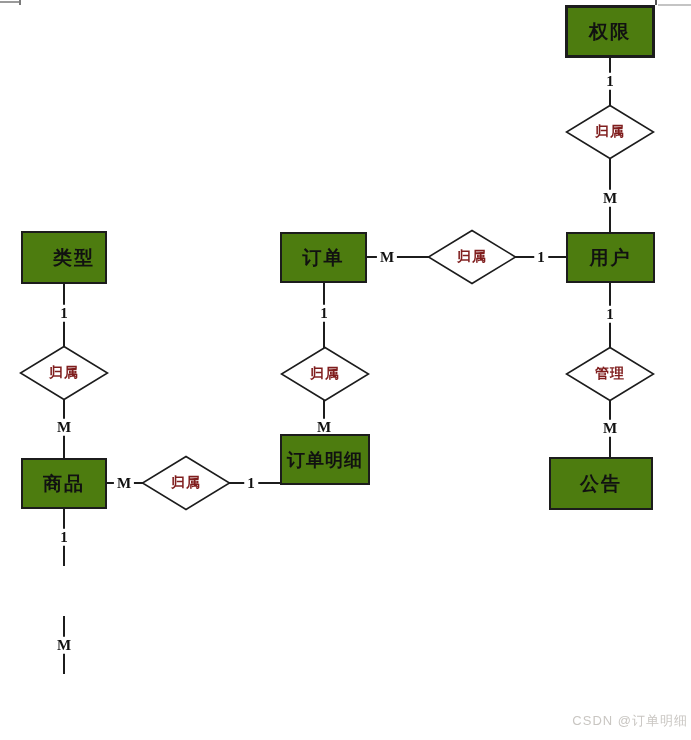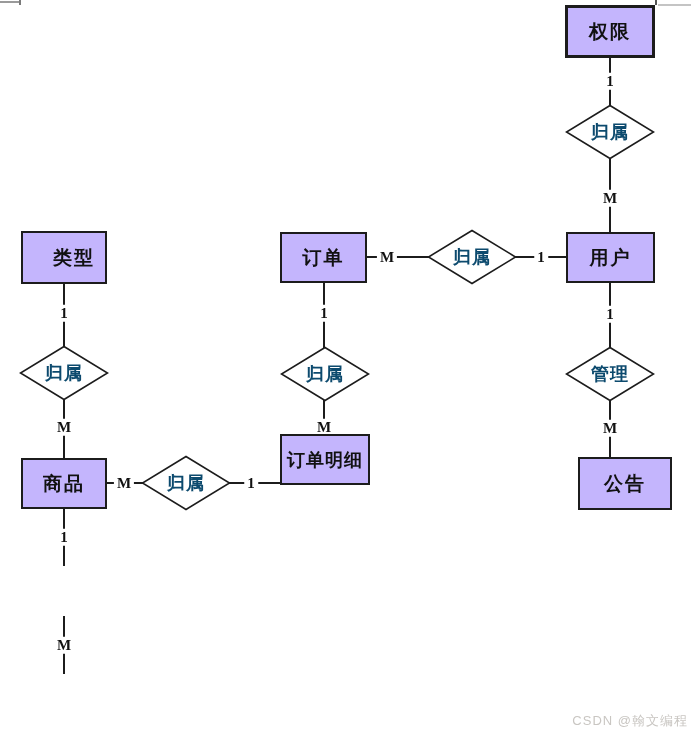--- a/index.html
+++ b/index.html
@@ -12,21 +12,21 @@
     position: relative;
     width: 691px;
     height: 740px;
     background: #ffffff;
     overflow: hidden;
   }
   .entity {
     position: absolute;
     box-sizing: border-box;
     border: 2px solid #1c1c1c;
-    background: #c4b5fd;
+    background: #4d7c0f;
     display: flex;
     align-items: center;
     justify-content: center;
     font-size: 19px;
     font-weight: bold;
     color: #111111;
     letter-spacing: 2px;
     z-index: 3;
   }
   .entity.thick { border-width: 3px; }
@@ -35,23 +35,23 @@
     width: 90px;
     height: 56px;
     z-index: 3;
   }
   .rel svg { position: absolute; left: 0; top: 0; }
   .rel .rel-label {
     position: absolute;
     left: 50%;
     top: 50%;
     transform: translate(-50%, -52%);
-    font-size: 18px;
+    font-size: 14px;
     font-weight: bold;
-    color: #0c4a6e;
+    color: #7f1d1d;
     letter-spacing: 1px;
     white-space: nowrap;
   }
   .line {
     position: absolute;
     background: #1c1c1c;
     z-index: 1;
   }
   .card {
     position: absolute;
@@ -122,21 +122,21 @@
     </div>
   <div class="entity" style="left:21px;  top:458px; width:86px; height:51px;">
       <span>商品</span>
     </div>
   <div class="entity" style="left:566px; top:232px; width:89px; height:51px;">
       <span>用户</span>
     </div>
   <div class="entity" style="left:280px; top:434px; width:90px; height:51px; font-size:18px; letter-spacing:1px;">
       <span>订单明细</span>
     </div>
-  <div class="entity" style="left:578px; top:457px; width:94px; height:53px;">
+  <div class="entity" style="left:549px; top:457px; width:104px; height:53px;">
       <span>公告</span>
     </div>
 
   <div class="rel" style="left:565px; top:104px;">
     <svg width="90" height="56">
         <polygon points="45,1.5 88.5,28 45,54.5 1.5,28" fill="#ffffff" stroke="#1c1c1c" stroke-width="1.6"></polygon>
       </svg>
     <span class="rel-label">归属</span>
   </div>
   <div class="rel" style="left:427px; top:229px;">
@@ -168,15 +168,15 @@
         <polygon points="45,1.5 88.5,28 45,54.5 1.5,28" fill="#ffffff" stroke="#1c1c1c" stroke-width="1.6"></polygon>
       </svg>
     <span class="rel-label">管理</span>
   </div>
 
   <div class="artifact" style="left:0; top:1px; width:21px; height:2px; background:#9a9a9a;"></div>
   <div class="artifact" style="left:19px; top:0; width:2px; height:5px; background:#7a7a7a;"></div>
   <div class="artifact" style="left:655px; top:0; width:2px; height:5px; background:#555555;"></div>
   <div class="artifact" style="left:658px; top:4px; width:33px; height:2px; background:#c4c4c4;"></div>
 
-  <div class="watermark">CSDN @翰文编程</div>
+  <div class="watermark">CSDN @订单明细</div>
 
 </div>
 
 </body></html>

